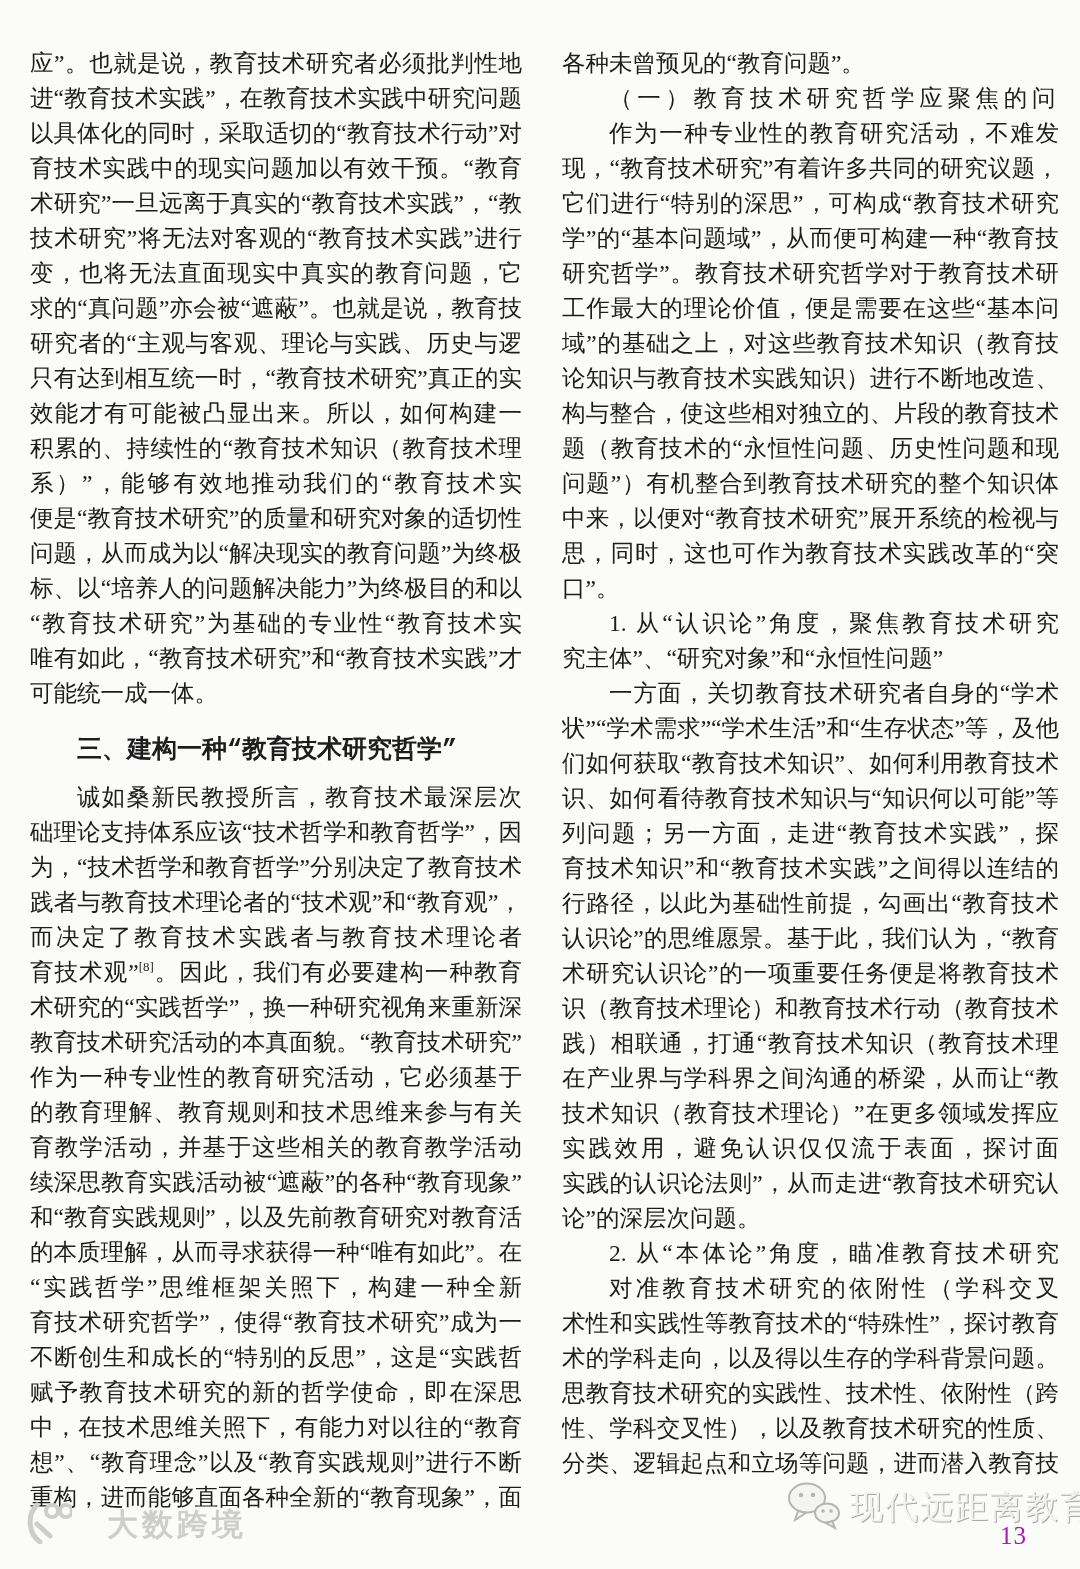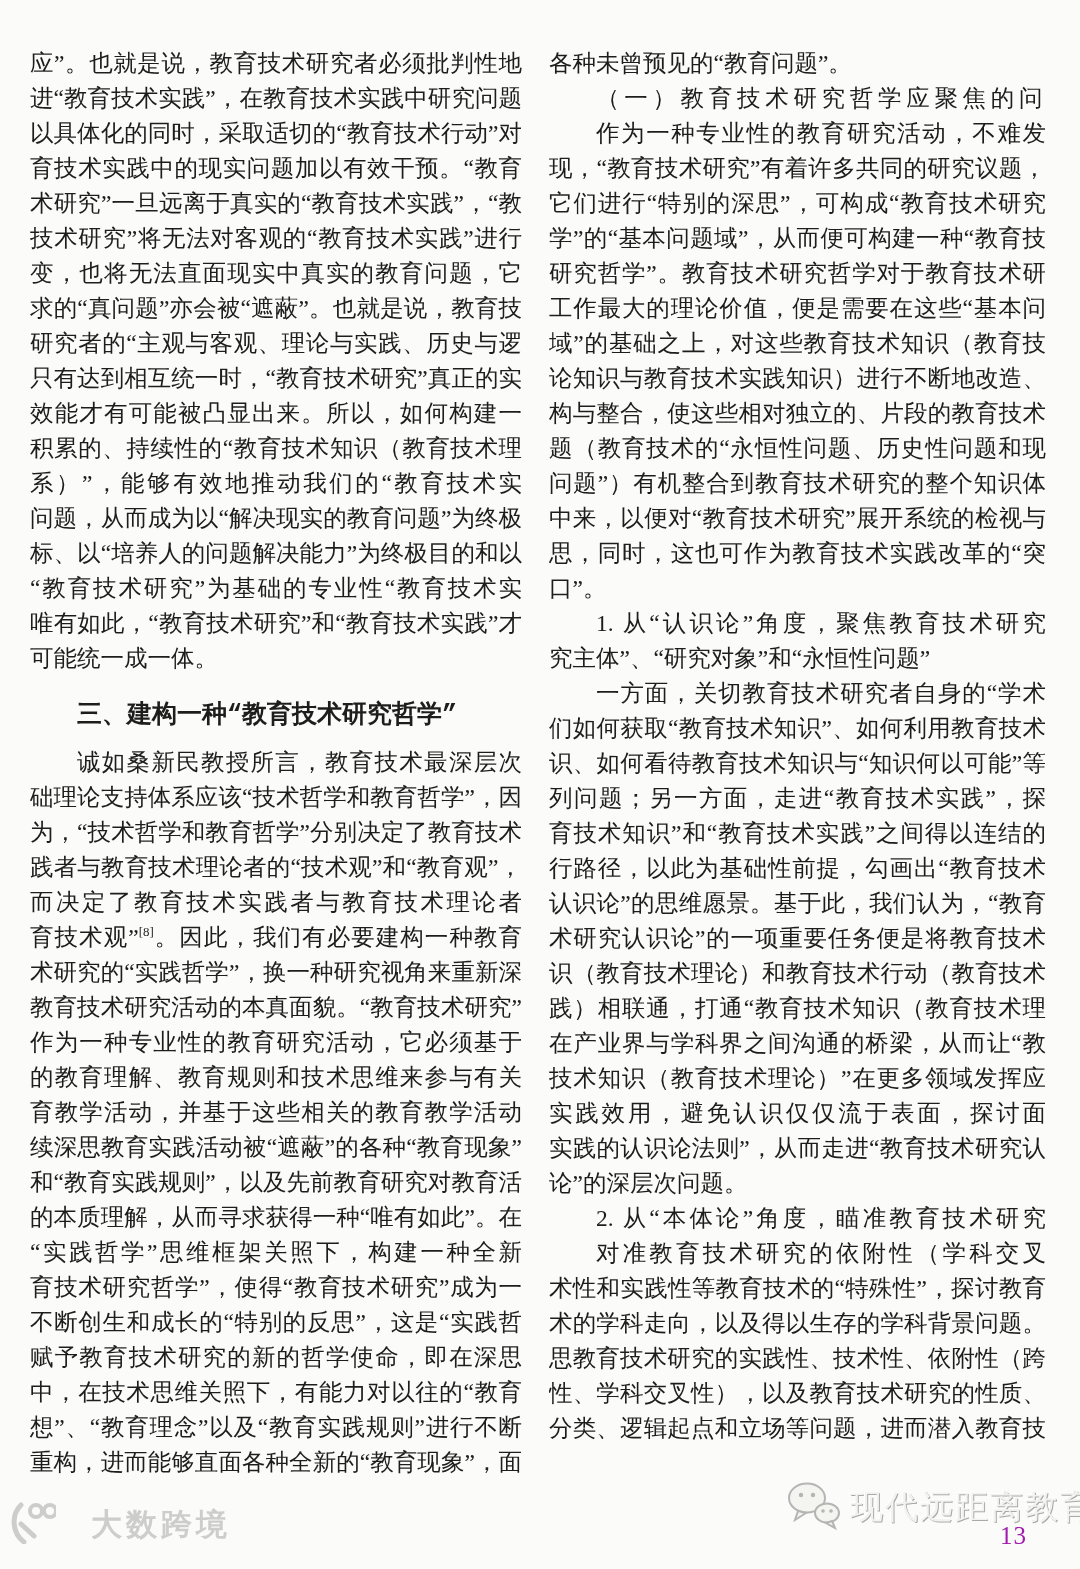--- a/index.html
+++ b/index.html
@@ -5,21 +5,21 @@
   html,body{margin:0;padding:0;}
   body{
     width:1080px;height:1569px;
     background:#fbfbf9;
     color:#1d1d1d;
     font-family:"Liberation Serif","DejaVu Serif",serif;
     position:relative;overflow:hidden;
   }
   .column{position:absolute;top:46px;}
   #left-col{left:30px;width:492px;}
-  #right-col{left:549px;width:497px;}
+  #right-col{left:562px;width:497px;}
   .line{
     font-size:23.5px;
     height:35px;line-height:35px;
     text-align:justify;
     text-align-last:justify;
     text-justify:inter-character;
     overflow:hidden;
   }
   .line.last{text-align-last:left;}
   .line.indent{padding-left:47px;}
@@ -27,21 +27,21 @@
     font-family:Liberation Mono, monospace;
     font-weight:bold;font-size:25px;
     margin:22px 0 12px 0;
     padding-left:47px;
     text-align-last:left;
   }
   .line.kai{letter-spacing:3.5px;}
   .line sup{font-size:0.55em;vertical-align:super;line-height:0;}
   
   .wm{position:absolute;white-space:nowrap;display:flex;align-items:center;gap:8px;}
-  #wm-left{left:8px;top:1502px;color:#c9c9c7;gap:35px;}
+  #wm-left{left:24px;top:1502px;color:#c9c9c7;gap:35px;}
   #wm-left .wm-text{
     font-family:"Liberation Sans","DejaVu Sans",sans-serif;
     font-weight:bold;font-size:31px;letter-spacing:4px;color:#cdcdcb;
   }
   #wm-right{left:786px;top:1480px;color:#c2c2c0;}
   #wm-right .wm-text{
     font-family:"Liberation Sans","DejaVu Sans",sans-serif;
     font-size:33px;letter-spacing:2px;
     color:#f2f2ef;
     text-shadow:1px 1px 0 #a9a9a7,-1px -1px 0 #ffffff;
@@ -61,20 +61,21 @@
     <div class="line">育技术实践中的现实问题加以有效干预。“教育技</div>
     <div class="line">术研究”一旦远离于真实的“教育技术实践”，“教育</div>
     <div class="line">技术研究”将无法对客观的“教育技术实践”进行改</div>
     <div class="line">变，也将无法直面现实中真实的教育问题，它所追</div>
     <div class="line">求的“真问题”亦会被“遮蔽”。也就是说，教育技术</div>
     <div class="line">研究者的“主观与客观、理论与实践、历史与逻辑”</div>
     <div class="line">只有达到相互统一时，“教育技术研究”真正的实践</div>
     <div class="line">效能才有可能被凸显出来。所以，如何构建一种可</div>
     <div class="line">积累的、持续性的“教育技术知识（教育技术理论体</div>
     <div class="line">系）”，能够有效地推动我们的“教育技术实践”，那</div>
+    <div class="line">便是“教育技术研究”的质量和研究对象的适切性</div>
     <div class="line">问题，从而成为以“解决现实的教育问题”为终极目</div>
     <div class="line">标、以“培养人的问题解决能力”为终极目的和以</div>
     <div class="line">“教育技术研究”为基础的专业性“教育技术实践”，</div>
     <div class="line">唯有如此，“教育技术研究”和“教育技术实践”才有</div>
     <div class="line last">可能统一成一体。</div>
     <div class="line heading">三、建构一种“教育技术研究哲学”</div>
     <div class="line indent">诚如桑新民教授所言，教育技术最深层次的基</div>
     <div class="line">础理论支持体系应该“技术哲学和教育哲学”，因</div>
     <div class="line">为，“技术哲学和教育哲学”分别决定了教育技术实</div>
     <div class="line">践者与教育技术理论者的“技术观”和“教育观”，从</div>
@@ -109,20 +110,21 @@
     <div class="line">论知识与教育技术实践知识）进行不断地改造、重</div>
     <div class="line">构与整合，使这些相对独立的、片段的教育技术问</div>
     <div class="line">题（教育技术的“永恒性问题、历史性问题和现实性</div>
     <div class="line">问题”）有机整合到教育技术研究的整个知识体系</div>
     <div class="line">中来，以便对“教育技术研究”展开系统的检视与反</div>
     <div class="line">思，同时，这也可作为教育技术实践改革的“突破</div>
     <div class="line last">口”。</div>
     <div class="line indent">1. 从“认识论”角度，聚焦教育技术研究的“研</div>
     <div class="line last">究主体”、“研究对象”和“永恒性问题”</div>
     <div class="line indent">一方面，关切教育技术研究者自身的“学术现</div>
+    <div class="line">状”“学术需求”“学术生活”和“生存状态”等，及他</div>
     <div class="line">们如何获取“教育技术知识”、如何利用教育技术知</div>
     <div class="line">识、如何看待教育技术知识与“知识何以可能”等系</div>
     <div class="line">列问题；另一方面，走进“教育技术实践”，探究“教</div>
     <div class="line">育技术知识”和“教育技术实践”之间得以连结的可</div>
     <div class="line">行路径，以此为基础性前提，勾画出“教育技术研究</div>
     <div class="line">认识论”的思维愿景。基于此，我们认为，“教育技</div>
     <div class="line">术研究认识论”的一项重要任务便是将教育技术知</div>
     <div class="line">识（教育技术理论）和教育技术行动（教育技术实</div>
     <div class="line">践）相联通，打通“教育技术知识（教育技术理论）”</div>
     <div class="line">在产业界与学科界之间沟通的桥梁，从而让“教育</div>

